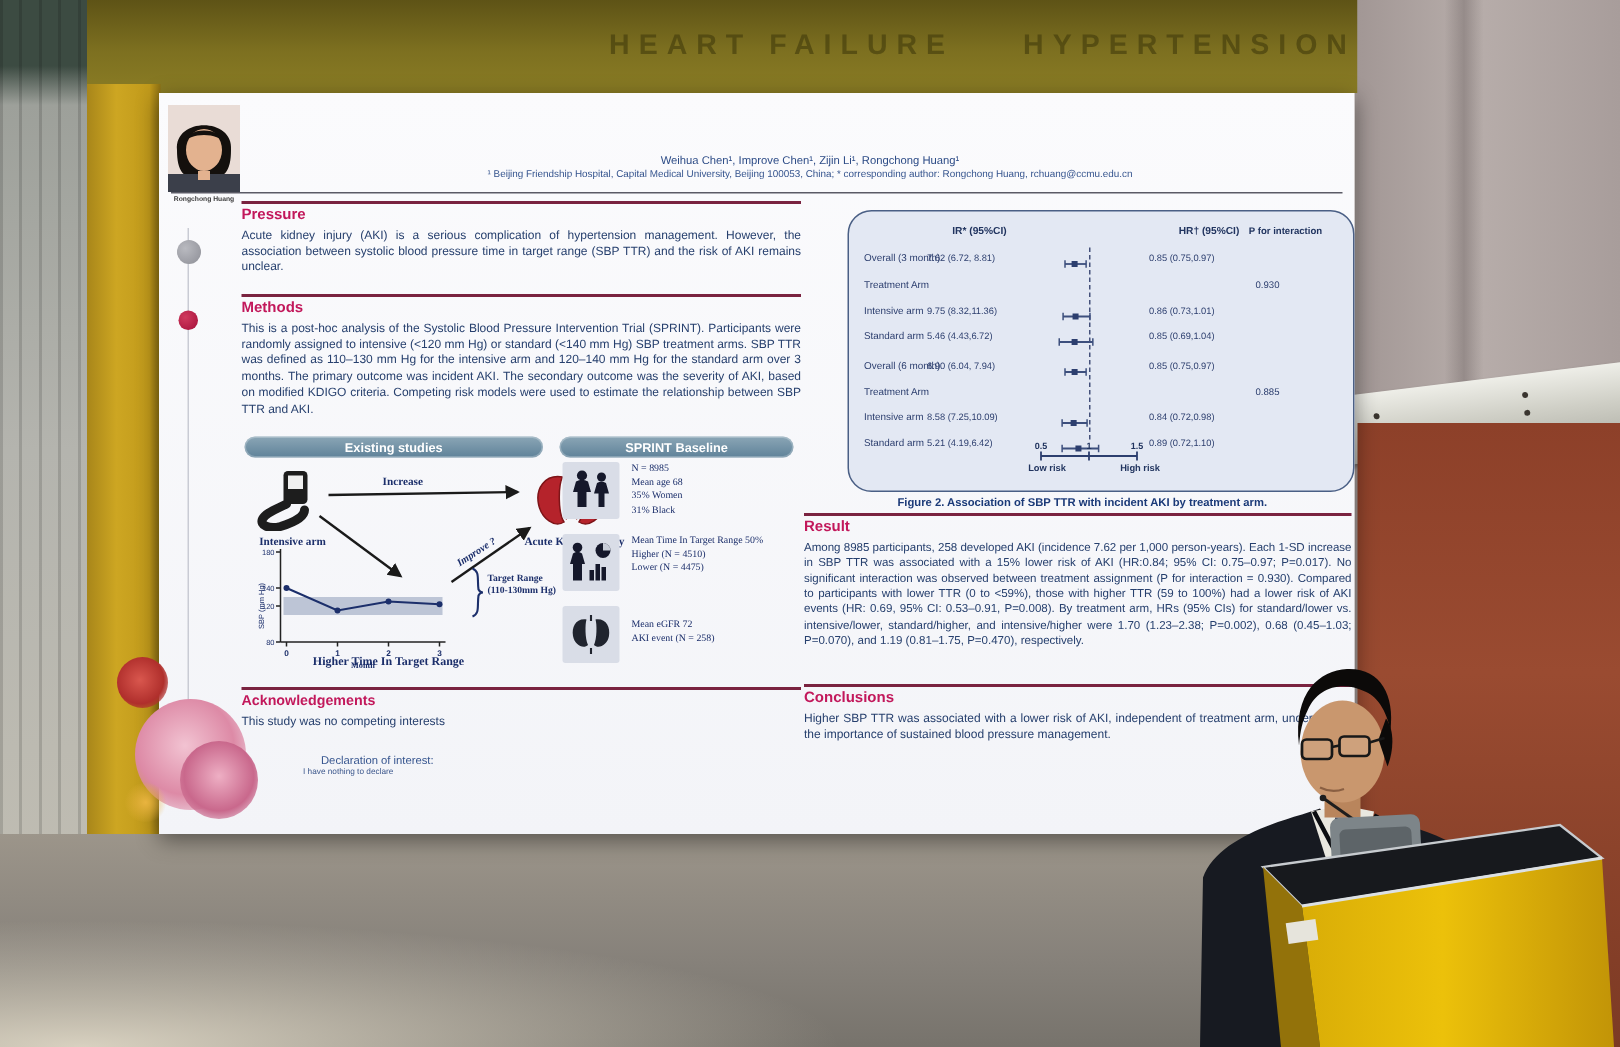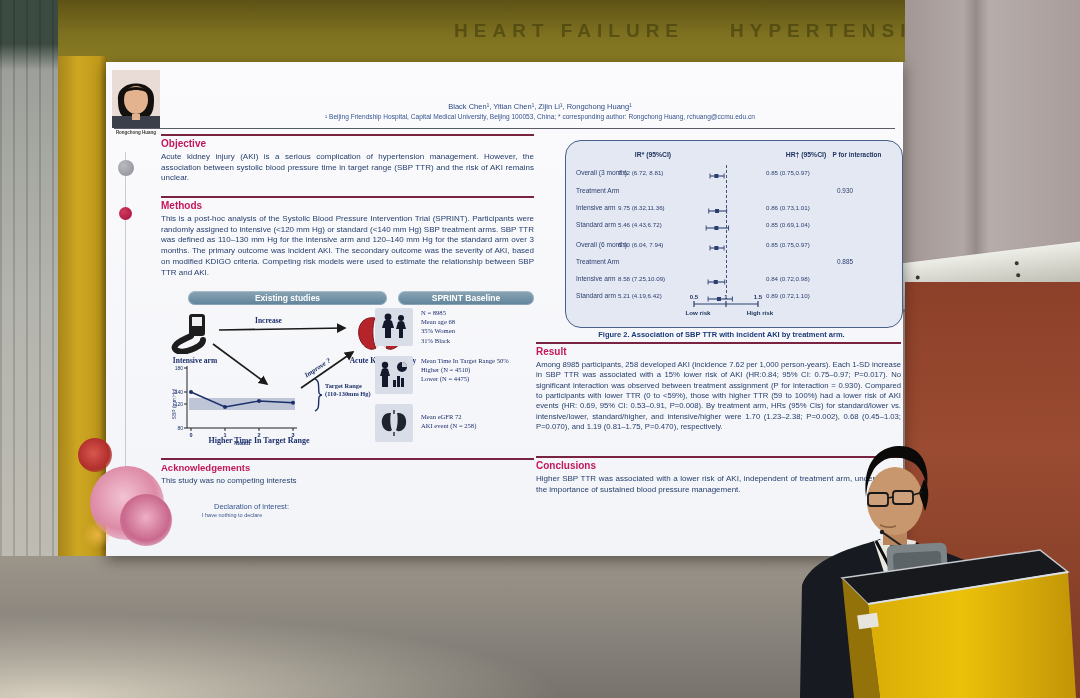--- a/index.html
+++ b/index.html
@@ -7,21 +7,21 @@
          font-family:"Liberation Sans",sans-serif;background:#a59b98;}
 
   
   .wall-left{position:absolute;left:0;top:0;width:58px;height:698px;
     background:linear-gradient(180deg,#3c4b42 0,#3c4b42 44px,#9da09a 70px,#b4b4ae 300px,#c4c0b4 698px);}
   .wall-left:before{content:"";position:absolute;inset:0;
     background:repeating-linear-gradient(90deg,rgba(0,0,0,.14) 0 2px,transparent 2px 13px);}
   .banner{position:absolute;left:58px;top:0;width:847px;height:62px;
     background:linear-gradient(180deg,#5e5316,#7d7020 55%,#8a7c24);}
   .banner-text{position:absolute;left:420px;top:20px;width:470px;display:flex;gap:46px;justify-content:center;
-    font-weight:bold;font-size:19px;letter-spacing:6px;color:rgba(66,59,12,.62);white-space:nowrap;margin-left:48px;}
+    font-weight:bold;font-size:19px;letter-spacing:6px;color:rgba(66,59,12,.62);white-space:nowrap;}
   .pillar-left{position:absolute;left:58px;top:56px;width:49px;height:540px;
     background:linear-gradient(90deg,#a8861a,#cda622 40%,#c19a1b 85%,#8e7113);}
   .wall-right{position:absolute;left:905px;top:0;width:175px;height:320px;
     background:linear-gradient(90deg,#a29795,#b7adaa 45%,#a89d9b);}
   .wall-right:before{content:"";position:absolute;left:58px;top:0;width:26px;height:100%;
     background:linear-gradient(90deg,transparent,rgba(90,80,80,.35),transparent);}
   .rail{position:absolute;left:898px;top:252px;width:195px;height:46px;transform:rotate(-7deg);
     background:linear-gradient(180deg,#eeeee8,#cfcfc6 55%,#b7b7ae);box-shadow:0 2px 3px rgba(0,0,0,.35);}
   .rail i{position:absolute;width:4px;height:4px;border-radius:50%;background:#3a352f;}
   .wall-maroon{position:absolute;left:905px;top:282px;width:175px;height:416px;
@@ -47,21 +47,21 @@
   .authors{left:100px;top:40px;width:668px;text-align:center;font-size:7.5px;color:#2c4b86;}
   .affil{left:100px;top:51px;width:668px;text-align:center;font-size:6.6px;color:#35548e;}
   .hdr-line{left:8px;top:66px;width:781px;height:1px;background:#5b5b66;}
   .rule{height:2px;background:#7a2340;}
   .sec-h{font-weight:bold;font-size:10px;color:#c2185b;}
   .body-t{font-size:8px;line-height:1.34;text-align:justify;color:#27406e;}
   .tiny{font-size:5.5px;color:#3c578c;}
 
   .tab{top:229px;height:14px;border-radius:7px;color:#fff;font-weight:bold;font-size:8.5px;
     display:flex;align-items:center;justify-content:center;
-    background:linear-gradient(180deg,#8ba6b6,#5f8299);box-shadow:inset 0 0 0 1px rgba(255,255,255,.25);margin-left:25px;}
+    background:linear-gradient(180deg,#8ba6b6,#5f8299);box-shadow:inset 0 0 0 1px rgba(255,255,255,.25);}
 
   .fig1{left:57px;top:246px;width:371px;height:142px;text-decoration:underline;}
   .serifb{font-family:"Liberation Serif",serif;font-weight:bold;color:#1c2f6b;}
   .icon-tile{position:absolute;width:38px;height:38px;background:#d9dde7;border-radius:2px;
     display:flex;align-items:center;justify-content:center;}
   .bl-text{position:absolute;left:258px;width:112px;font-family:"Liberation Serif",serif;
     font-size:6.6px;line-height:1.4;color:#1c2f6b;}
   .fig-cap{font-weight:bold;font-size:7.5px;color:#1b3a78;text-align:center;}
 
   .panel{left:459px;top:78px;width:336px;height:186px;background:#e3e8f3;
@@ -117,34 +117,34 @@
         <path d="M10,26 C12,14 36,14 38,26 C34,18 14,18 10,26 Z" fill="#14100d"></path>
         <rect x="0" y="46" width="48" height="12" fill="#3b3f4a"></rect>
         <rect x="20" y="44" width="8" height="6" fill="#e3b28f"></rect>
       </svg>
     </div>
     <div class="abs photo-cap">Rongchong Huang</div>
     <div class="abs timeline"></div>
     <div class="abs dot-gray"></div>
     <div class="abs dot-red"></div>
 
-    <div class="abs authors">Black Chen¹, Yitian Chen¹, Zijin Li¹, Rongchong Huang¹</div>
+    <div class="abs authors">Weihua Chen¹, Improve Chen¹, Zijin Li¹, Rongchong Huang¹</div>
     <div class="abs affil">¹ Beijing Friendship Hospital, Capital Medical University, Beijing 100053, China; * corresponding author: Rongchong Huang, rchuang@ccmu.edu.cn</div>
     <div class="abs hdr-line"></div>
 
     <div class="abs rule" style="left:55px;top:72px;width:373px"></div>
-    <div class="abs sec-h" style="left:55px;top:76px">Objective</div>
+    <div class="abs sec-h" style="left:55px;top:76px">Pressure</div>
     <div class="abs body-t" style="left:55px;top:90px;width:373px">Acute kidney injury (AKI) is a serious complication of hypertension management. However, the association between systolic blood pressure time in target range (SBP TTR) and the risk of AKI remains unclear.</div>
 
     <div class="abs rule" style="left:55px;top:134px;width:373px"></div>
     <div class="abs sec-h" style="left:55px;top:138px">Methods</div>
     <div class="abs body-t" style="left:55px;top:152px;width:373px">This is a post-hoc analysis of the Systolic Blood Pressure Intervention Trial (SPRINT). Participants were randomly assigned to intensive (&lt;120 mm Hg) or standard (&lt;140 mm Hg) SBP treatment arms. SBP TTR was defined as 110–130 mm Hg for the intensive arm and 120–140 mm Hg for the standard arm over 3 months. The primary outcome was incident AKI. The secondary outcome was the severity of AKI, based on modified KDIGO criteria. Competing risk models were used to estimate the relationship between SBP TTR and AKI.</div>
 
     <div class="abs tab" style="left:57px;width:199px">Existing studies</div>
-    <div class="abs tab" style="left:267px;width:136px">SPRINT Baseline</div>
+    <div class="abs tab" style="left:267px;width:156px">SPRINT Baseline</div>
 
     <div class="abs fig1">
 
       <svg width="371" height="142" style="position:absolute;left:0;top:0">
         <defs>
           <marker id="ah" markerWidth="7" markerHeight="7" refX="5" refY="3" orient="auto">
             <path d="M0,0 L6,3 L0,6 Z" fill="#1a1a1a"></path>
           </marker>
         </defs>
         <line x1="56" y1="22" x2="182" y2="20" stroke="#1a1a1a" stroke-width="1.6" marker-end="url(#ah)"></line>

